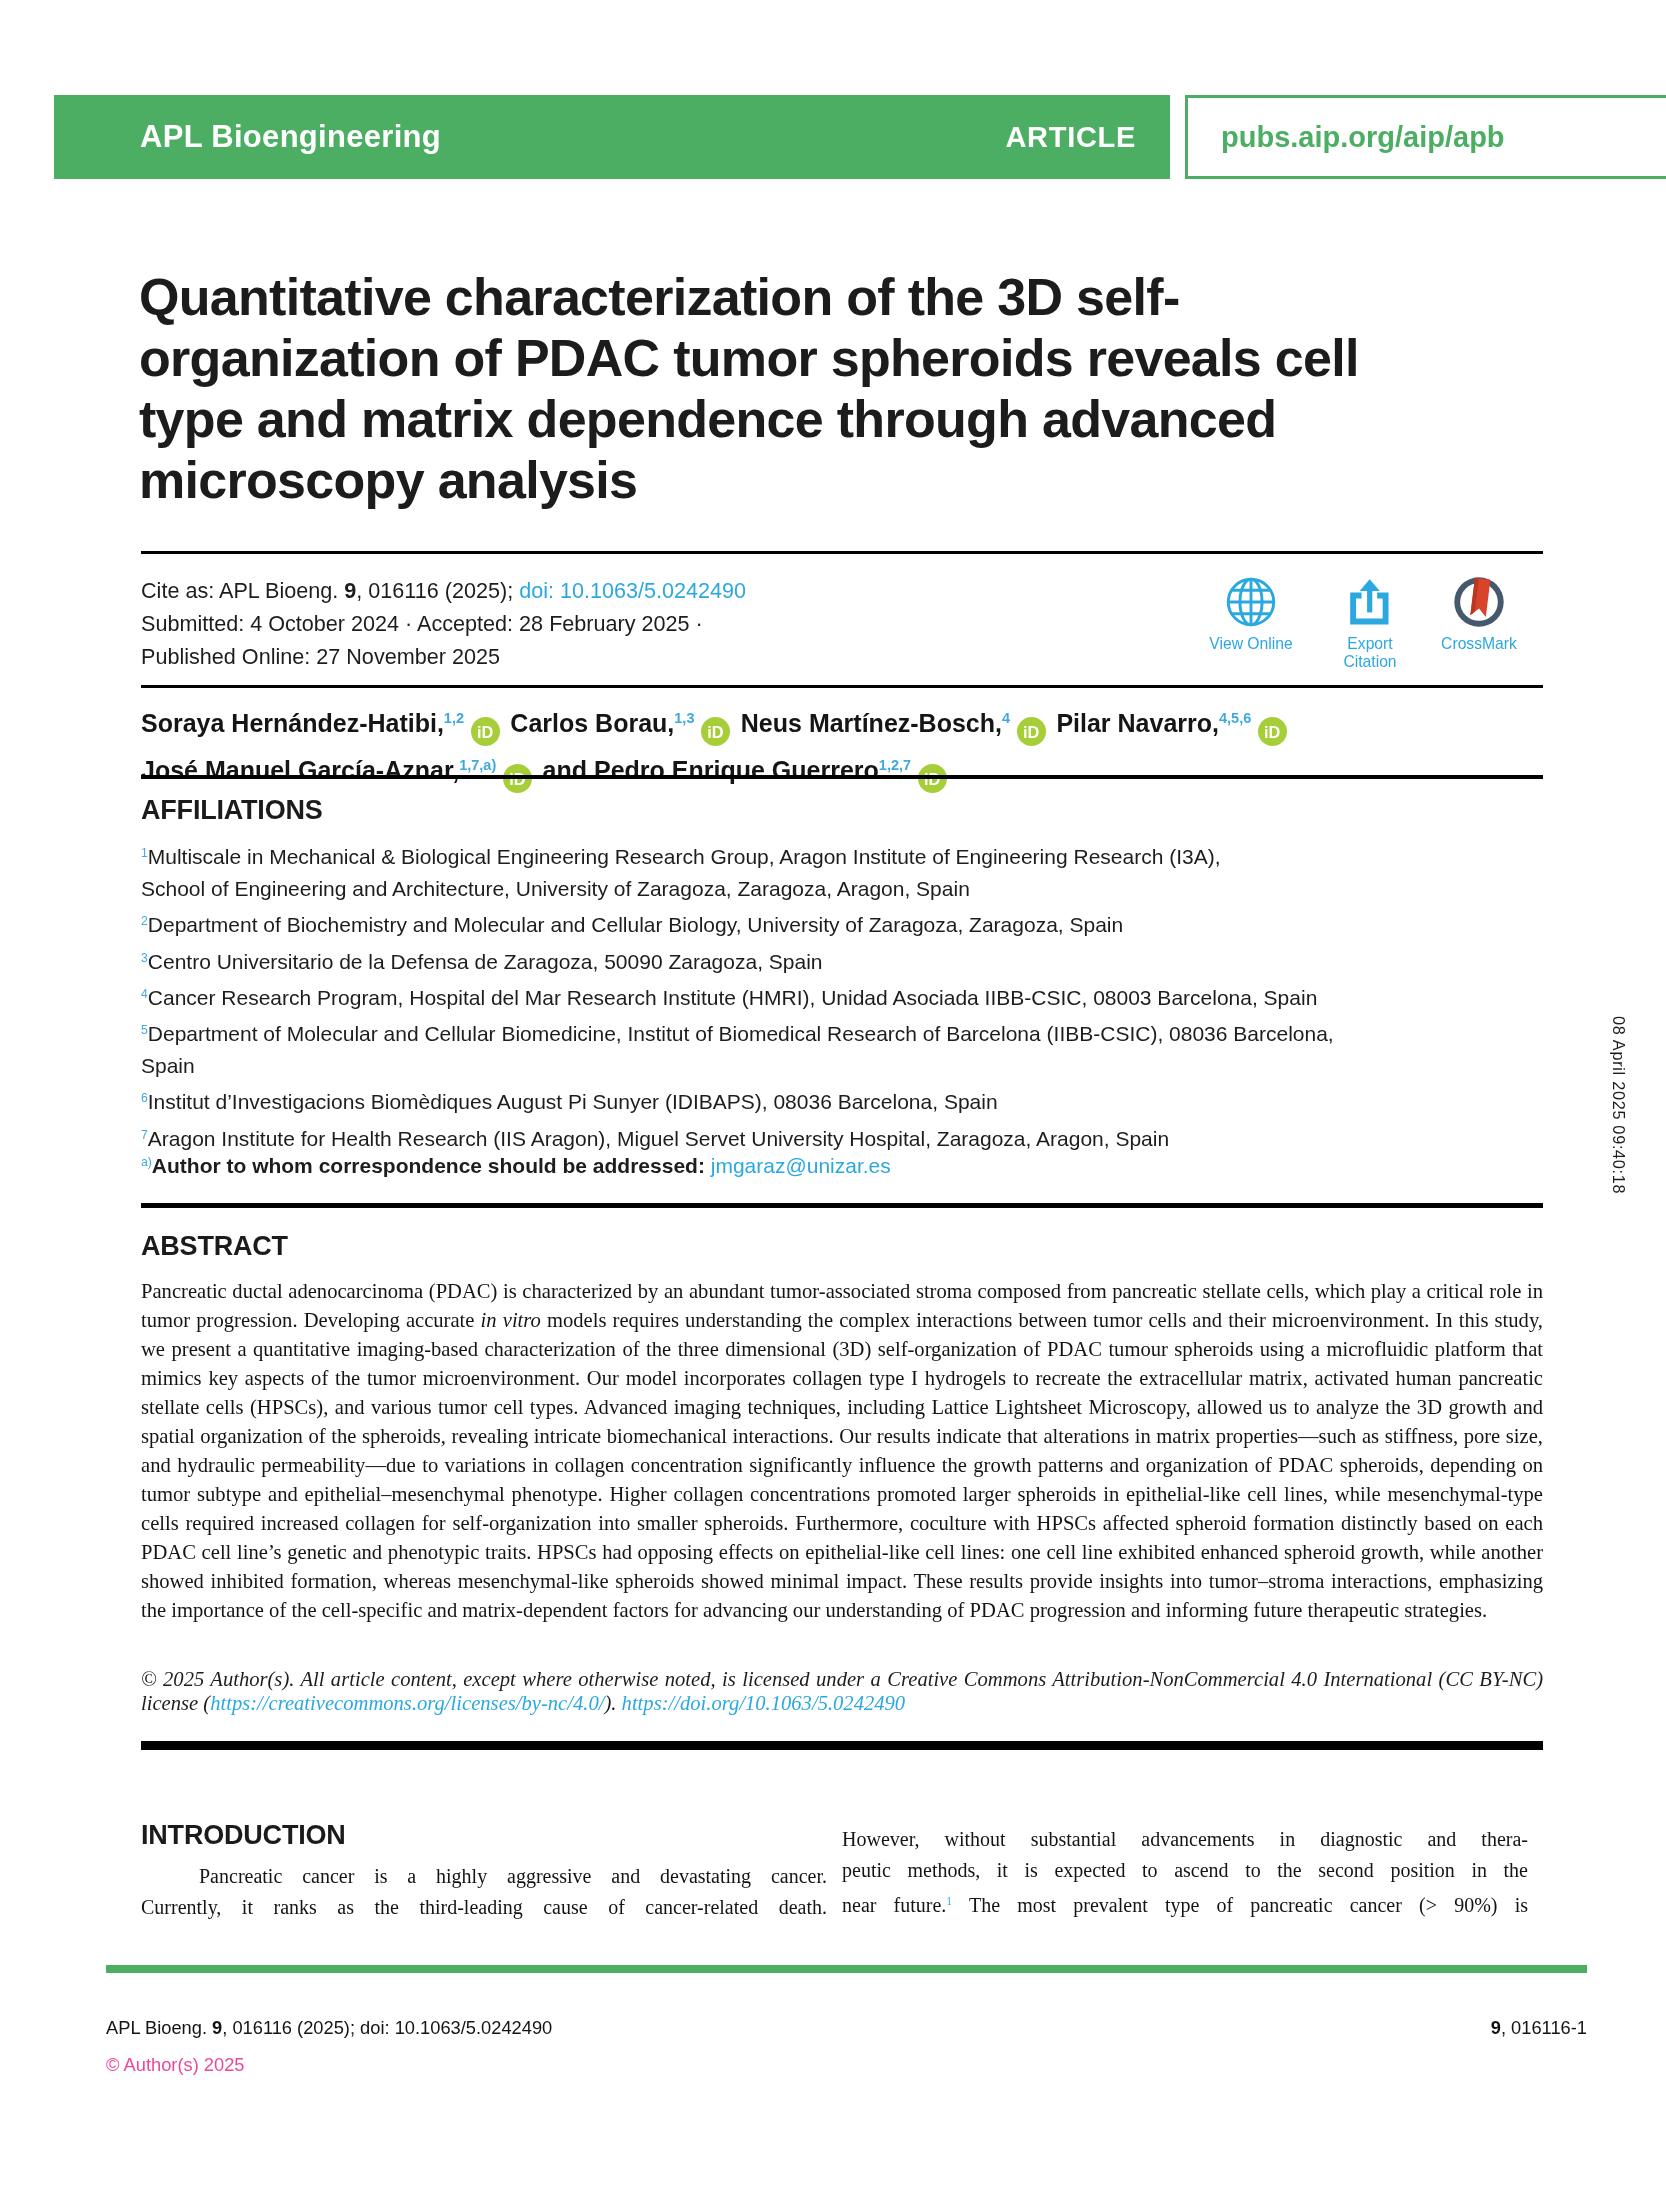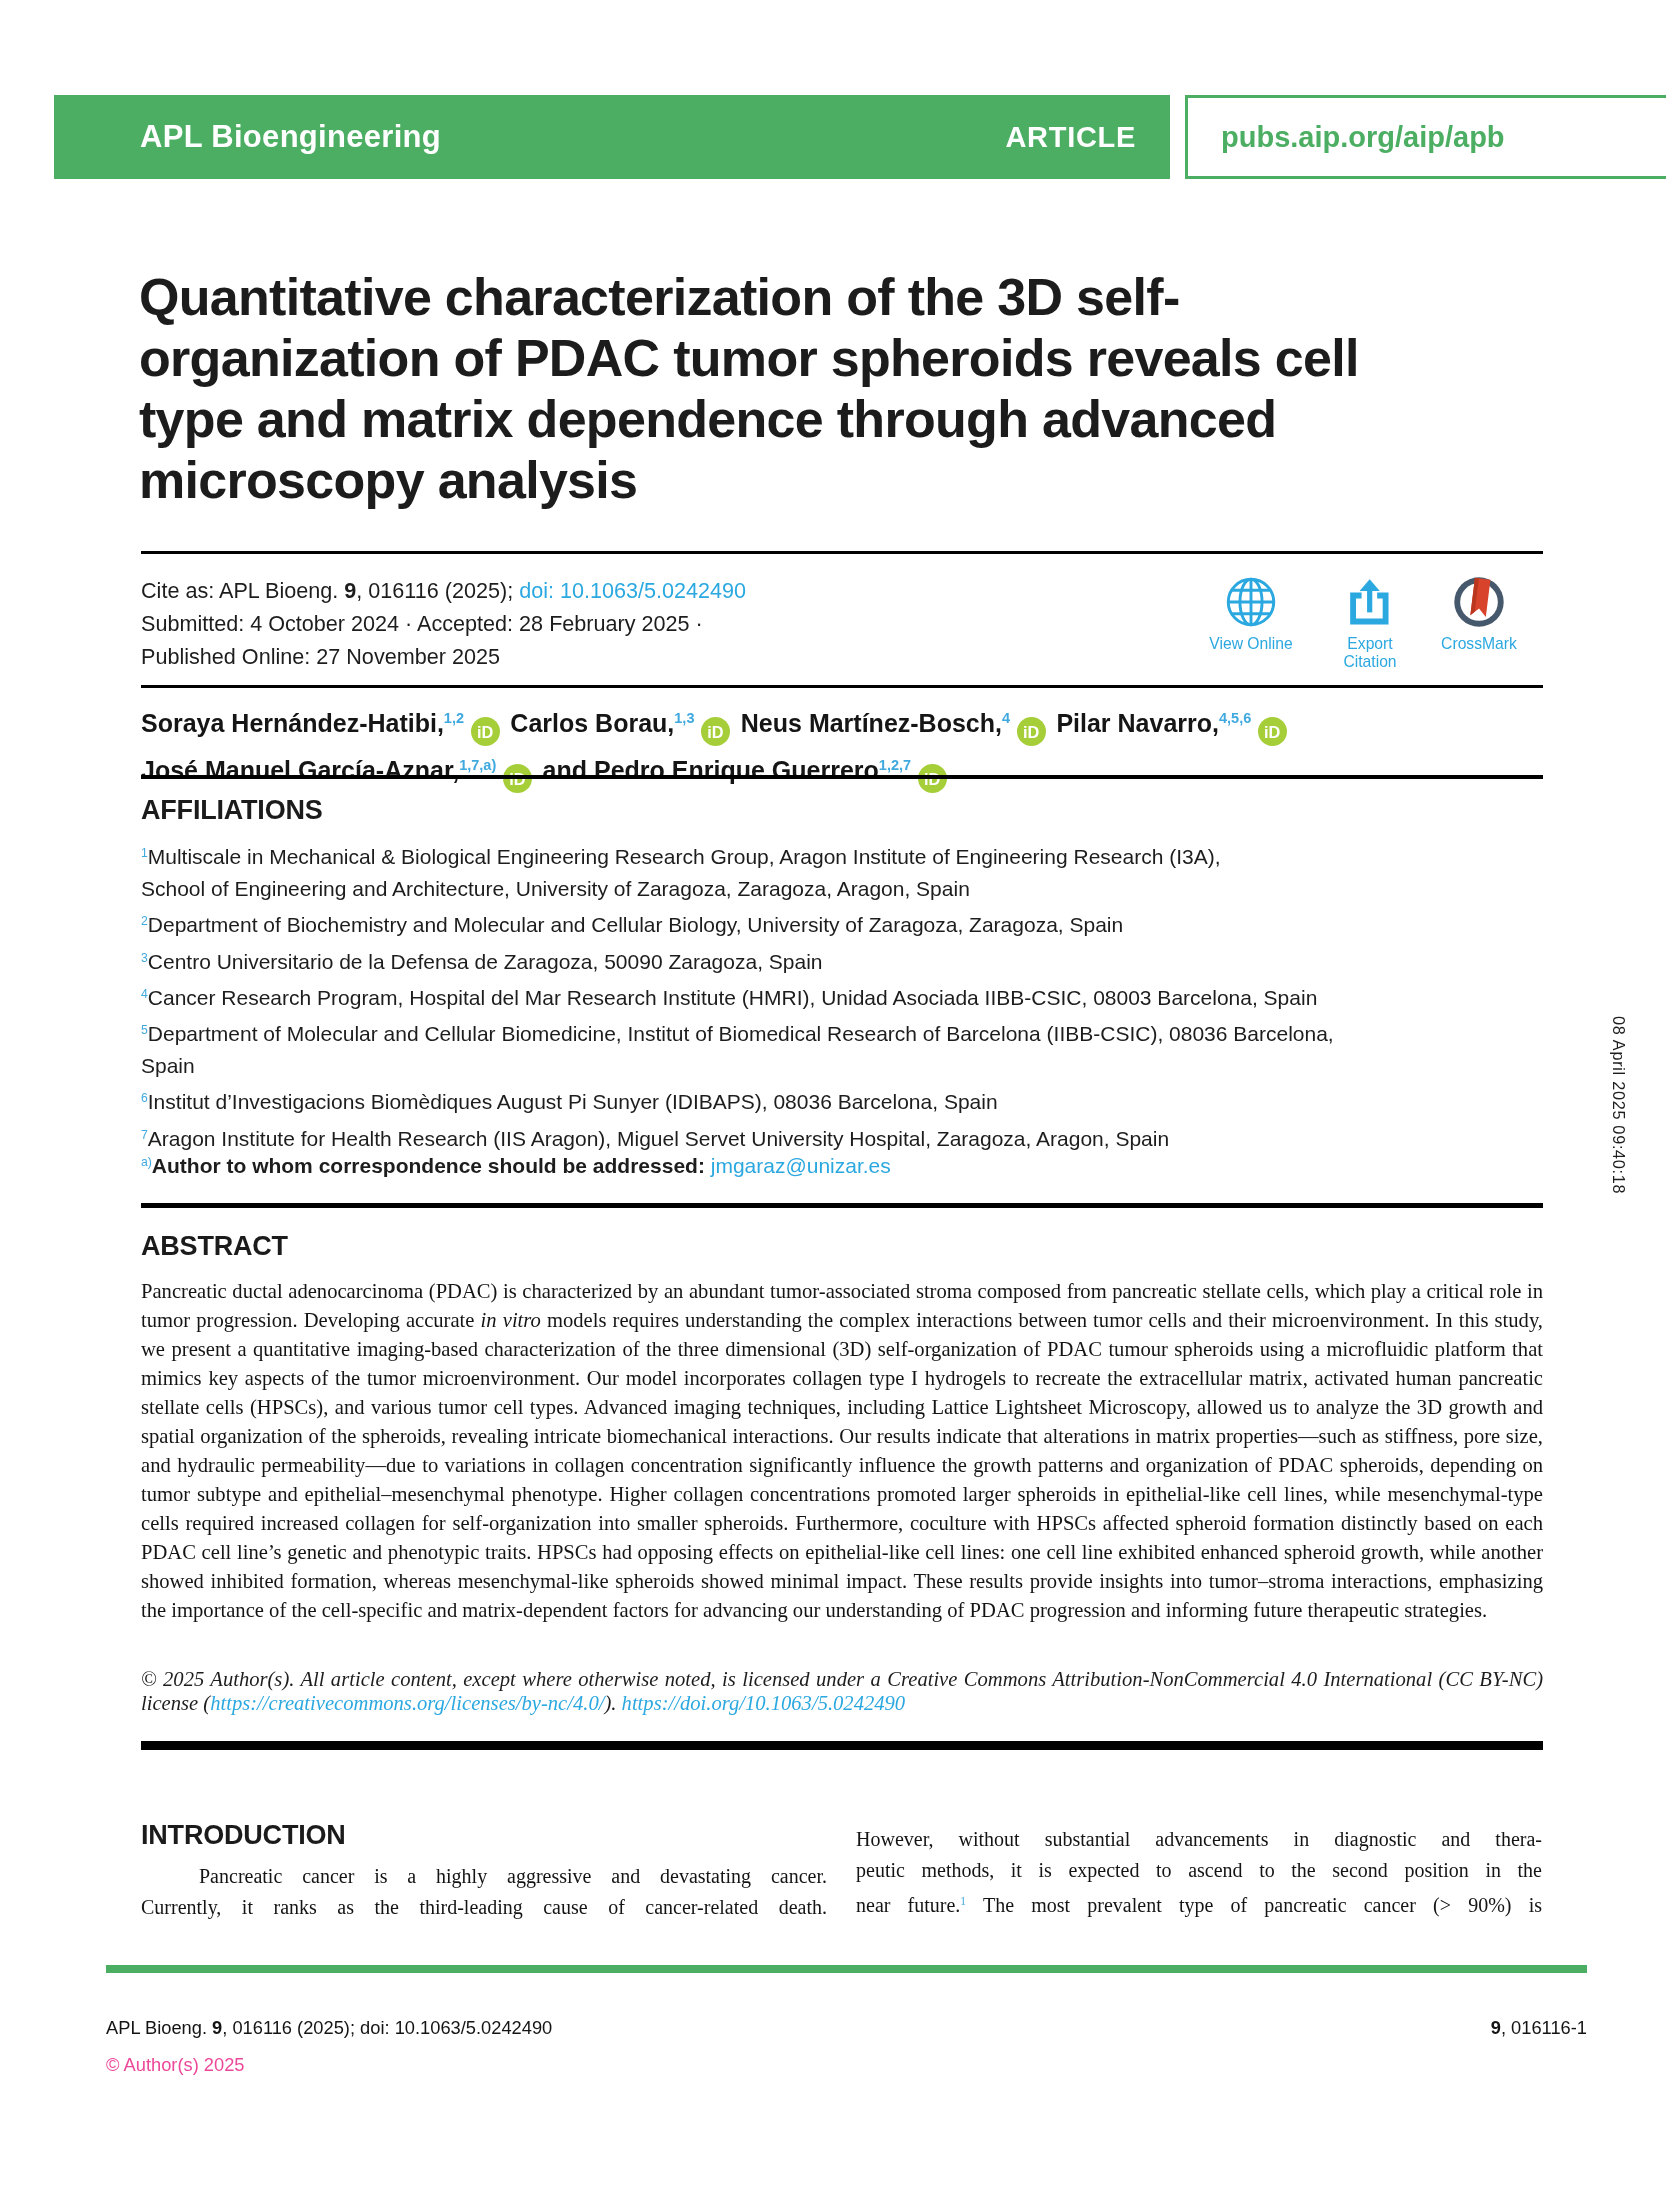--- a/index.html
+++ b/index.html
@@ -61,21 +61,21 @@
   
   .abstract{position:absolute;left:141px;top:1277px;width:1402px;margin:0;
             font-family:"Liberation Serif",serif;font-size:20.6px;line-height:29px;
             text-align:justify;color:#141414;}
   .i{font-style:italic;}
   .license{position:absolute;left:141px;top:1667px;width:1402px;margin:0;
            font-family:"Liberation Serif",serif;font-style:italic;font-size:20.6px;line-height:24px;
            text-align:justify;color:#1d1d1d;}
 
   
-  .intro{position:absolute;left:141px;top:1820px;width:1402px;display:flex;gap:29px;}
+  .intro{position:absolute;left:141px;top:1820px;width:1402px;display:flex;gap:15px;}
   .col{width:686px;font-family:"Liberation Serif",serif;font-size:20px;line-height:31px;color:#141414;}
   .intro-h{font-family:"Liberation Sans",sans-serif;font-size:27px;font-weight:bold;color:#1b1b1b;
            margin:0 0 9.8px 0;letter-spacing:-0.2px;}
   .jline{text-align:justify;text-align-last:justify;}
   .indent{text-indent:58px;}
   .col-right{padding-top:3.9px;}
 
   
   .footer-bar{position:absolute;left:106px;top:1965px;width:1481px;height:7.8px;background:#4CAE63;}
   .footer-l1{position:absolute;left:106px;top:2017px;width:1481px;display:flex;

